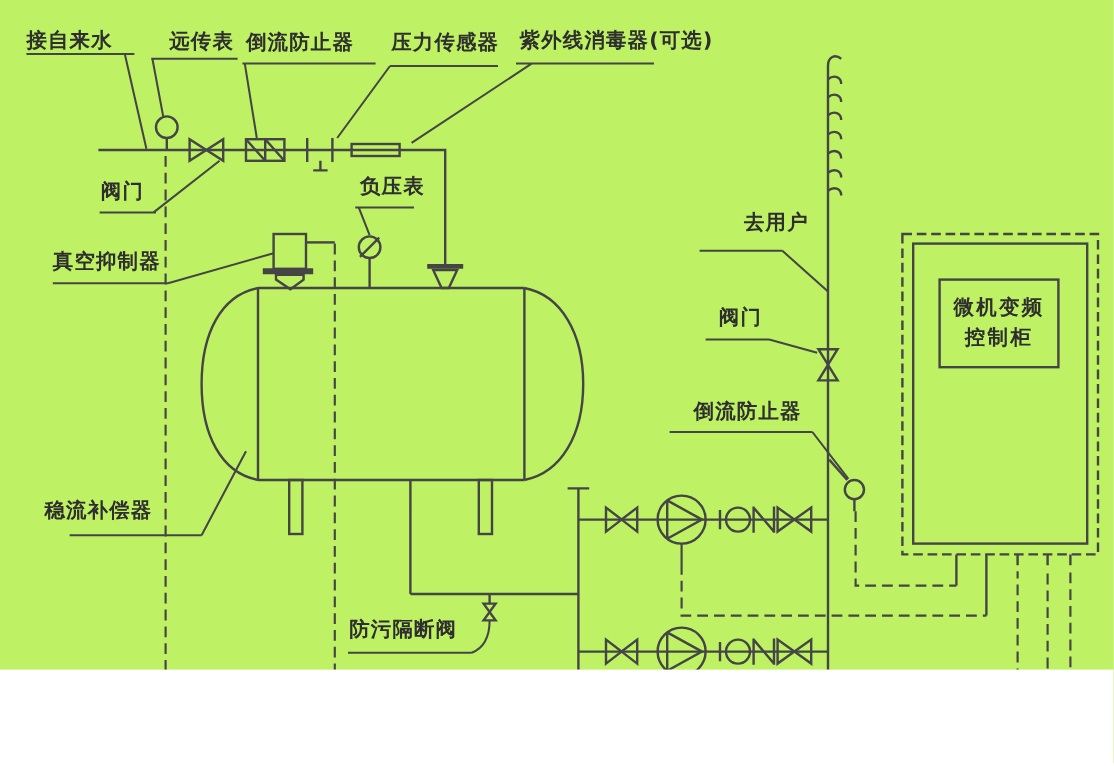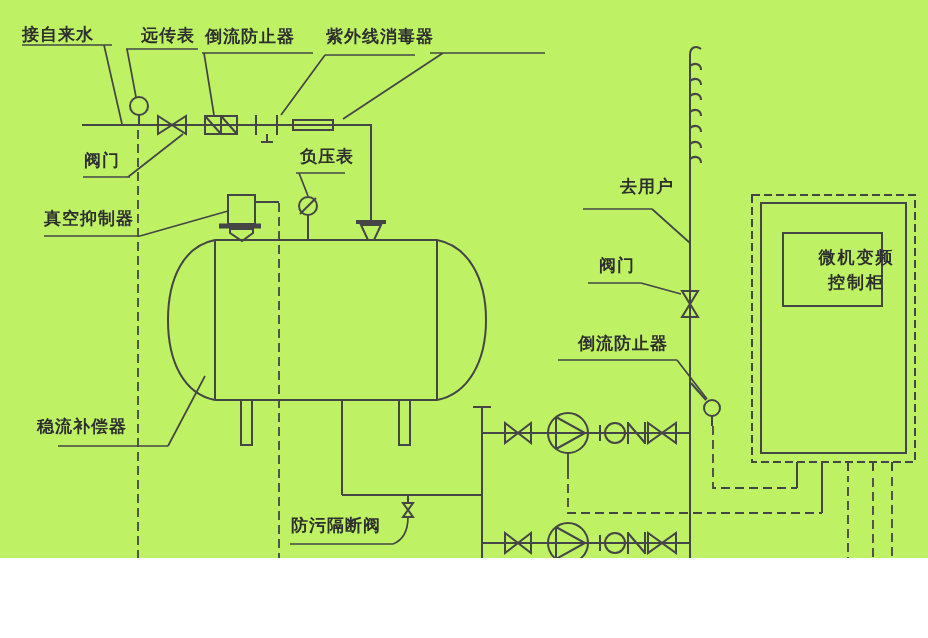--- a/index.html
+++ b/index.html
@@ -17,21 +17,21 @@
     font-size:17px;
     font-weight:600;
     letter-spacing:1px;
     white-space:nowrap;
     line-height:1.1;
   }
   .cab-text{
     position:absolute;
     left:783px;top:233px;width:99px;height:73px;
     display:flex;flex-direction:column;align-items:center;justify-content:center;
-    color:#2e2e2e;font-size:17px;font-weight:700;letter-spacing:2px;line-height:1.45;padding-left:24px;
+    color:#2e2e2e;font-size:17px;font-weight:700;letter-spacing:2px;line-height:1.45;
   }
 </style>
 </head>
 <body>
 
 <div id="stage">
 
 <svg width="928" height="638" viewBox="0 0 928 638">
   <g stroke="#454545" stroke-width="2" fill="none">
 
@@ -179,21 +179,22 @@
       <path d="M583,209 H652 M652,209 L690,243"></path>
       <path d="M588,283 H641 M641,283 L681,294"></path>
       <path d="M558,360 H677 M677,360 L707,399"></path>
     </g>
   </g>
 </svg>
 
 <div class="lbl" style="left:22px;top:25px">接自来水</div>
 <div class="lbl" style="left:141px;top:26px">远传表</div>
 <div class="lbl" style="left:205px;top:27px">倒流防止器</div>
-<div class="lbl" style="left:326px;top:27px">紫外线消毒器</div>
+<div class="lbl" style="left:326px;top:27px">压力传感器</div>
+<div class="lbl" style="left:433px;top:25px">紫外线消毒器(可选)</div>
 <div class="lbl" style="left:84px;top:151px">阀门</div>
 <div class="lbl" style="left:300px;top:147px">负压表</div>
 <div class="lbl" style="left:44px;top:209px">真空抑制器</div>
 <div class="lbl" style="left:37px;top:417px">稳流补偿器</div>
 <div class="lbl" style="left:291px;top:516px">防污隔断阀</div>
 <div class="lbl" style="left:620px;top:177px">去用户</div>
 <div class="lbl" style="left:599px;top:256px">阀门</div>
 <div class="lbl" style="left:578px;top:334px">倒流防止器</div>
 
 <div class="cab-text">

